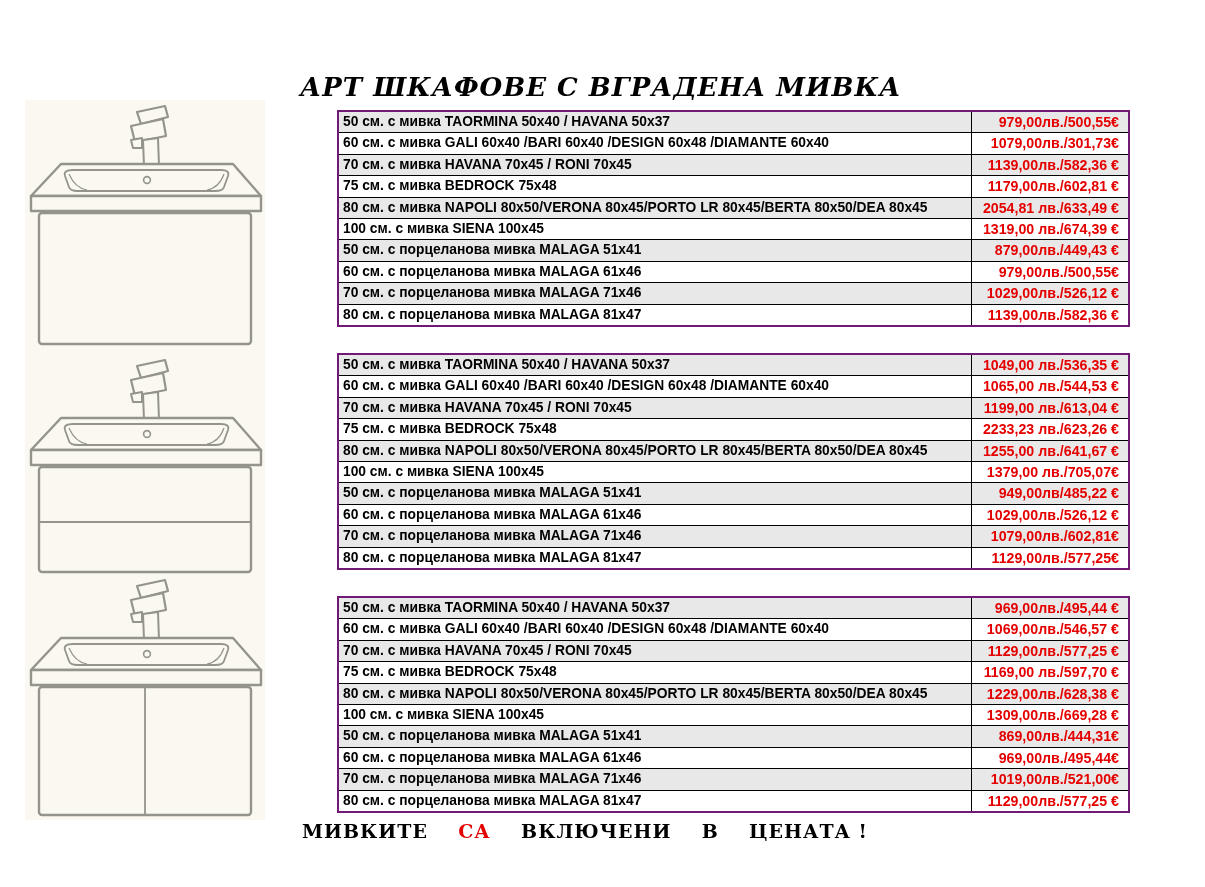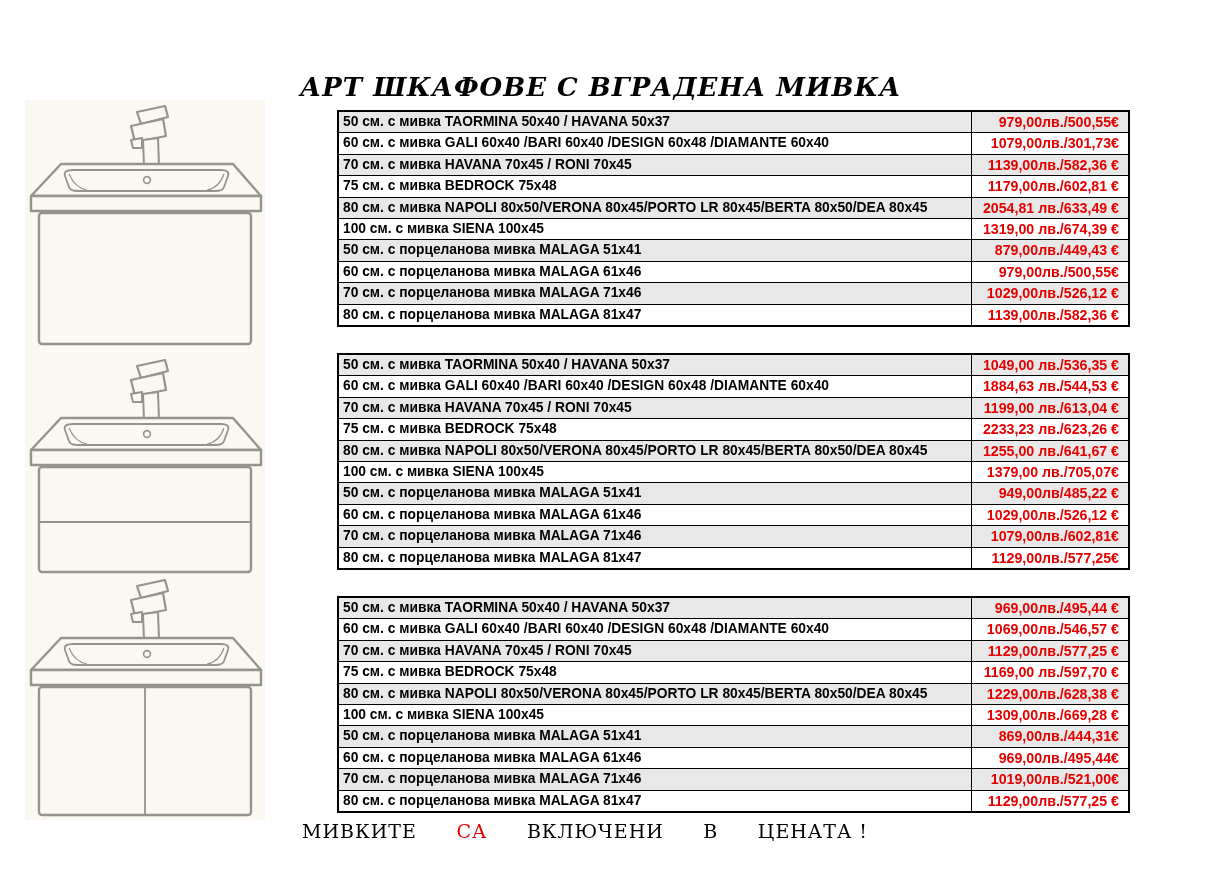--- a/index.html
+++ b/index.html
@@ -18,41 +18,41 @@
   .page-title{
     position:absolute;left:300px;top:72px;margin:0;
     font-family:"DejaVu Serif","Liberation Serif",serif;
     font-weight:bold;font-size:26px;letter-spacing:1px;color:#000;
     white-space:nowrap;
     font-style:italic;
   }
   
   .ptable{
     position:absolute;left:337px;width:793px;
-    border:2px solid #000000;box-sizing:border-box;background:#fff;
+    border:2px solid #701a75;box-sizing:border-box;background:#fff;
   }
   .prow{display:flex;height:20.4px;}
   .prow + .prow{border-top:1px solid #000;}
   .prow.odd{background:#e8e8e8;}
   .plabel{
     flex:1;padding-left:4px;line-height:20.4px;
     font-weight:bold;font-size:13.8px;color:#000;
     white-space:nowrap;overflow:hidden;
   }
   .pprice{
     width:157px;border-left:1px solid #000;box-sizing:border-box;
     text-align:right;padding-right:9px;line-height:20.4px;
     font-weight:bold;font-size:14.2px;color:#e50000;white-space:pre;
   }
   
   .footer-note{
     position:absolute;left:302px;top:820px;width:566px;
     display:flex;justify-content:space-between;
     font-family:"DejaVu Serif","Liberation Serif",serif;
-    font-weight:normal;font-size:19px;letter-spacing:1px;color:#000;
+    font-weight:bold;font-size:19px;letter-spacing:1px;color:#000;
   }
   .footer-note .hl{color:#e30000;}
 </style>
 </head>
 <body>
 
 <div class="illu-panel">
 
   <div class="cab" style="top:0px;">
     <svg width="240" height="252" viewBox="0 0 240 252">
@@ -161,21 +161,21 @@
       <div class="pprice">1139,00лв./582,36 €</div>
     </div>
   </div>
 <div class="ptable" style="top:353px;">
     <div class="prow odd">
       <div class="plabel">50 см. с мивка TAORMINA 50x40 / HAVANA 50x37</div>
       <div class="pprice">1049,00 лв./536,35 €</div>
     </div>
     <div class="prow">
       <div class="plabel">60 см. с мивка GALI 60x40 /BARI 60x40 /DESIGN 60x48 /DIAMANTE 60x40</div>
-      <div class="pprice">1884,63 лв./544,53 €</div>
+      <div class="pprice">1065,00 лв./544,53 €</div>
     </div>
     <div class="prow odd">
       <div class="plabel">70 см. с мивка HAVANA 70x45 / RONI 70x45</div>
       <div class="pprice">1199,00 лв./613,04 €</div>
     </div>
     <div class="prow">
       <div class="plabel">75 см. с мивка BEDROCK 75x48</div>
       <div class="pprice">2233,23 лв./623,26 €</div>
     </div>
     <div class="prow odd">

